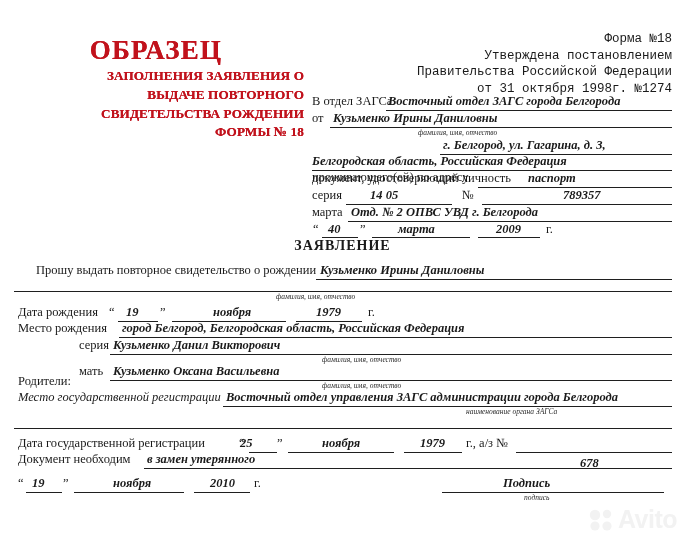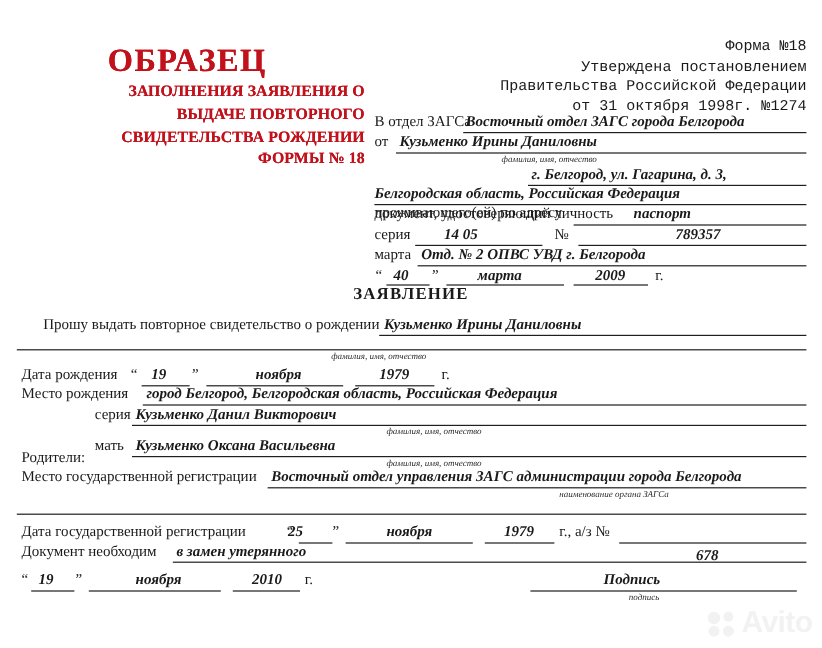--- a/index.html
+++ b/index.html
@@ -214,21 +214,21 @@
   <div class="abs pr" style="left:79px; top:338px;">серия</div>
   <div class="abs fill" style="left:113px; top:338px;">Кузьменко Данил Викторович</div>
   <div class="rule" style="left:110px; top:354px; width:562px;"></div>
   <div class="abs hint" style="left:322px; top:355px;">фамилия, имя, отчество</div>
 
   <div class="abs pr" style="left:79px; top:364px;">мать</div>
   <div class="abs fill" style="left:113px; top:364px;">Кузьменко Оксана Васильевна</div>
   <div class="rule" style="left:110px; top:380px; width:562px;"></div>
   <div class="abs hint" style="left:322px; top:381px;">фамилия, имя, отчество</div>
 
-  <div class="abs pr" style="left:18px; top:390px;">Место государственной регистрации</div>
+  <div class="abs pr" style="left:18px; top:390px;font-style:italic;">Место государственной регистрации</div>
   <div class="abs fill" style="left:226px; top:390px;">Восточный отдел управления ЗАГС администрации города Белгорода</div>
   <div class="rule" style="left:223px; top:406px; width:449px;"></div>
   <div class="abs hint" style="left:466px; top:407px;">наименование органа ЗАГСа</div>
 
   <div class="hr-full" style="top:428px;"></div>
 
   <div class="abs pr" style="left:18px; top:436px;">Дата государственной регистрации</div>
   <div class="abs pr" style="left:239px; top:436px;">“</div>
   <div class="abs fill" style="left:240px; top:436px;">25</div>
   <div class="rule" style="left:249px; top:452px; width:28px;"></div>

